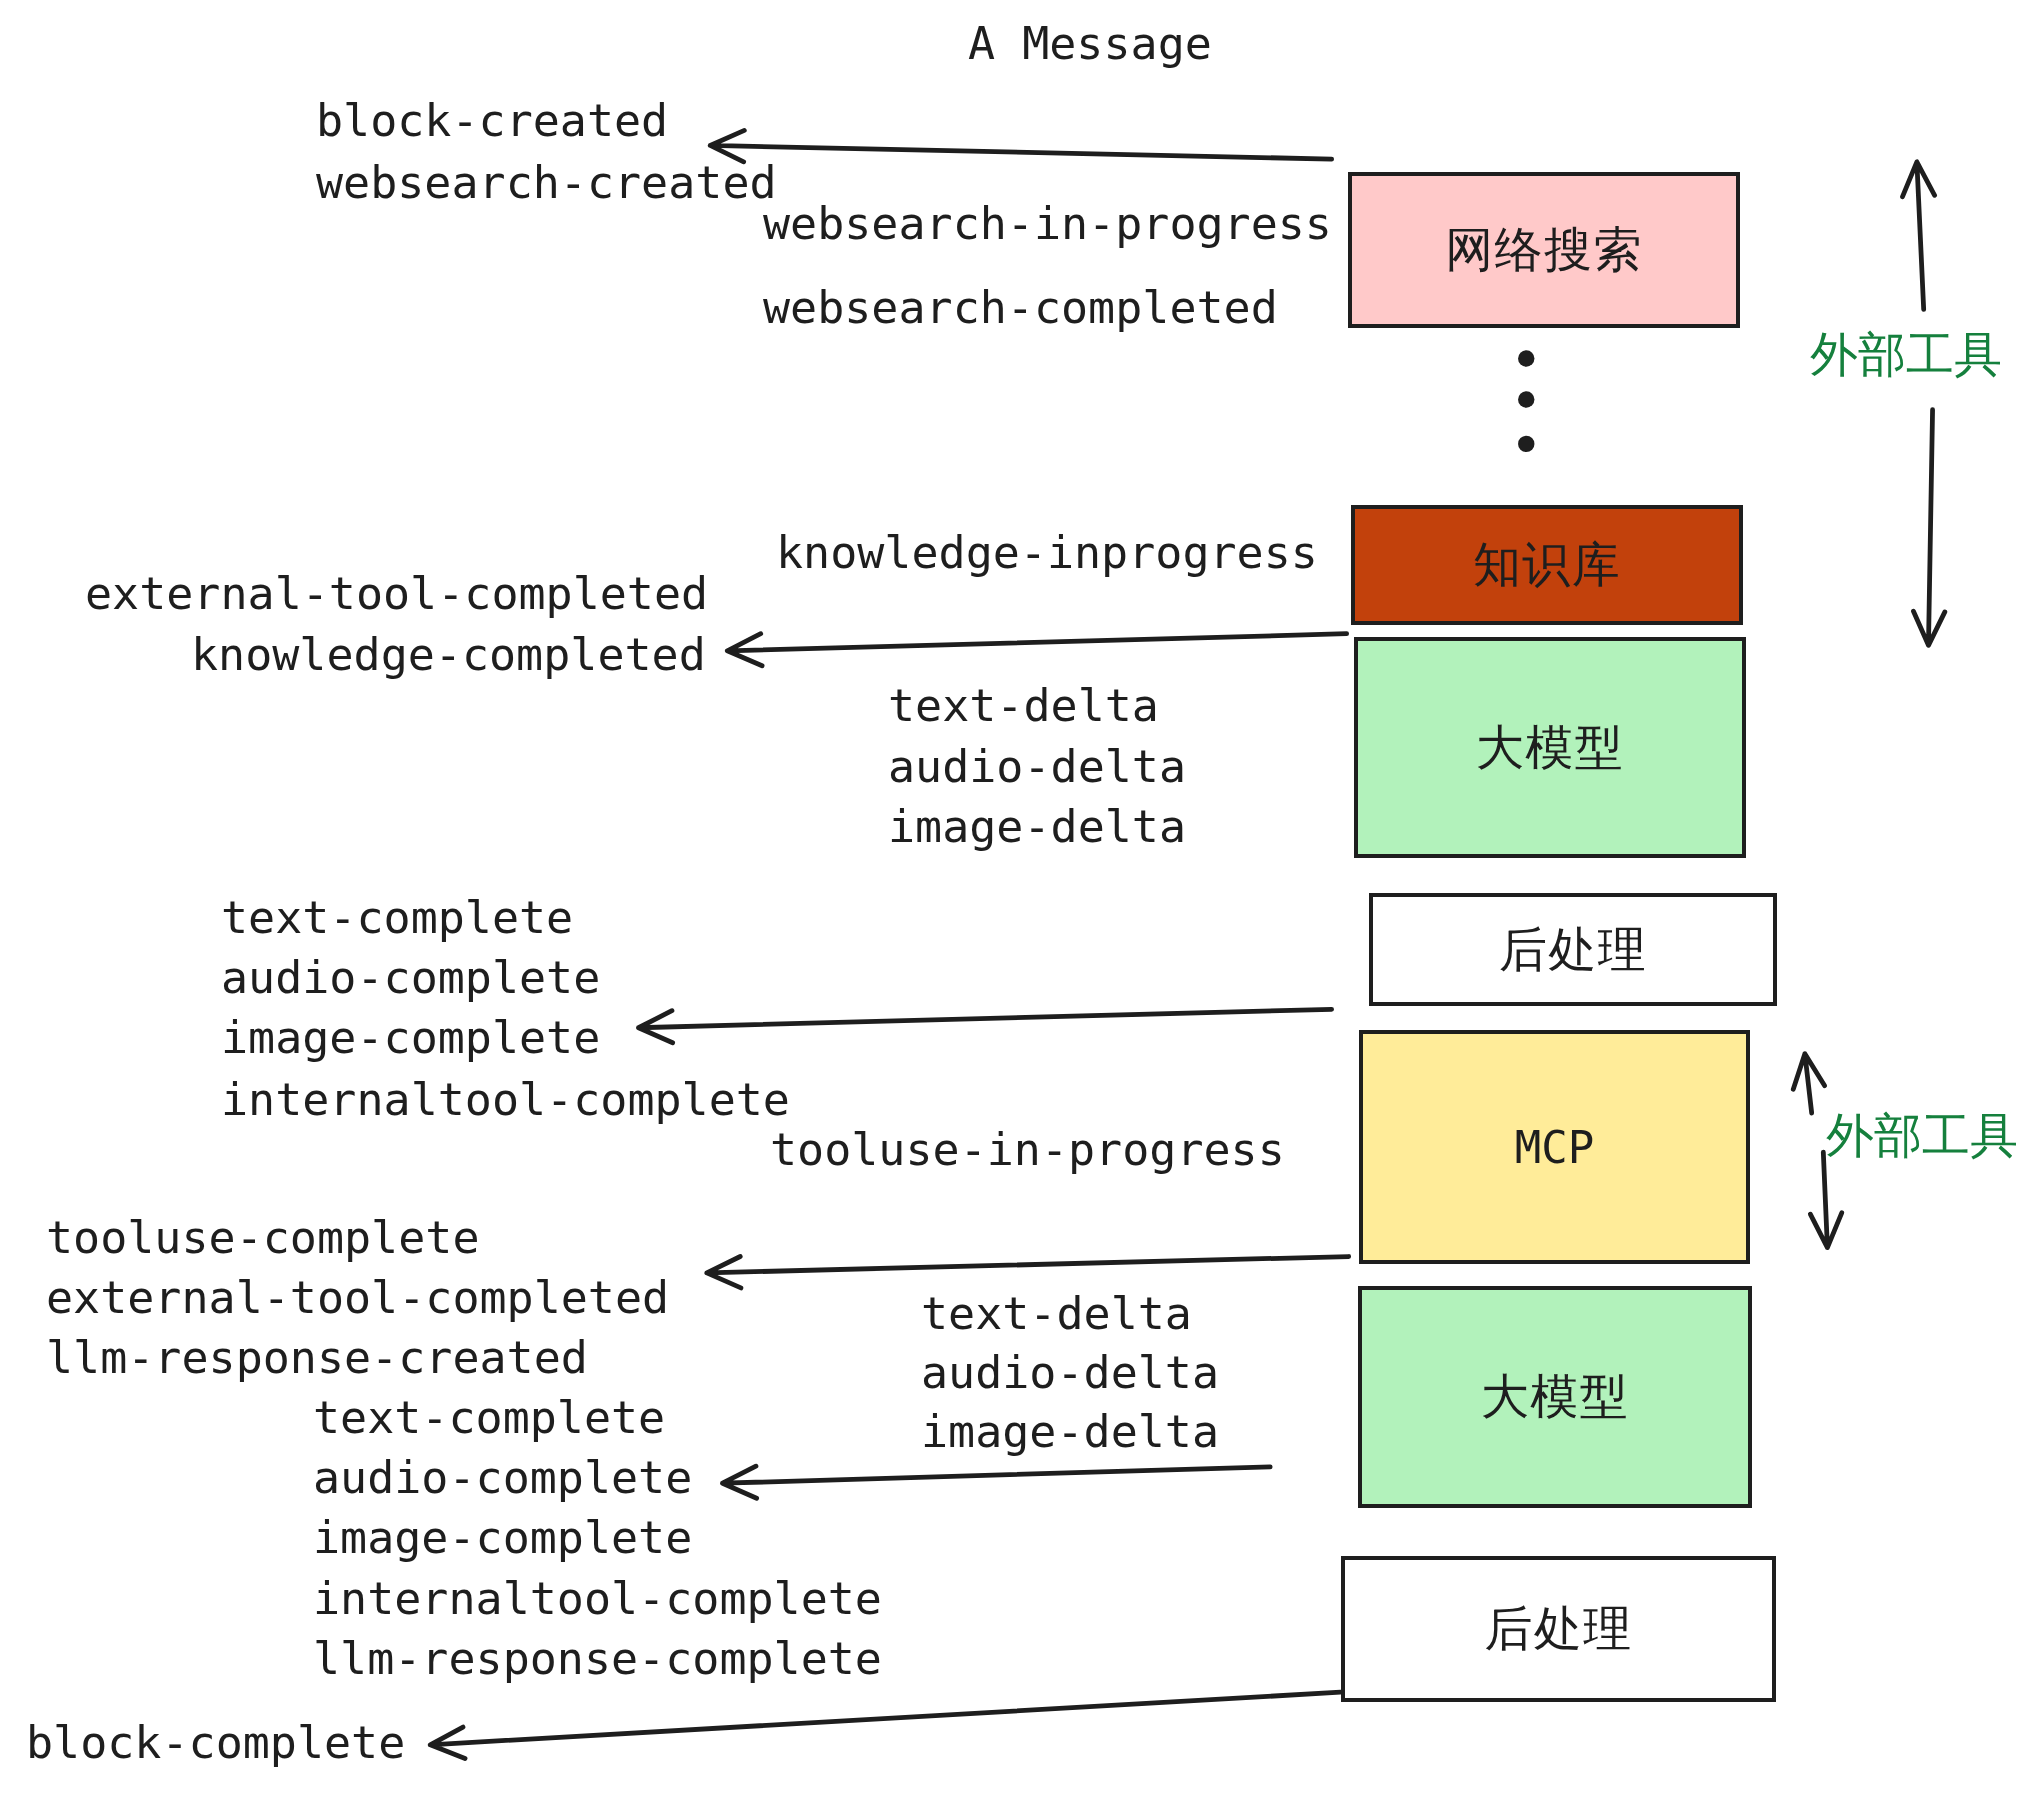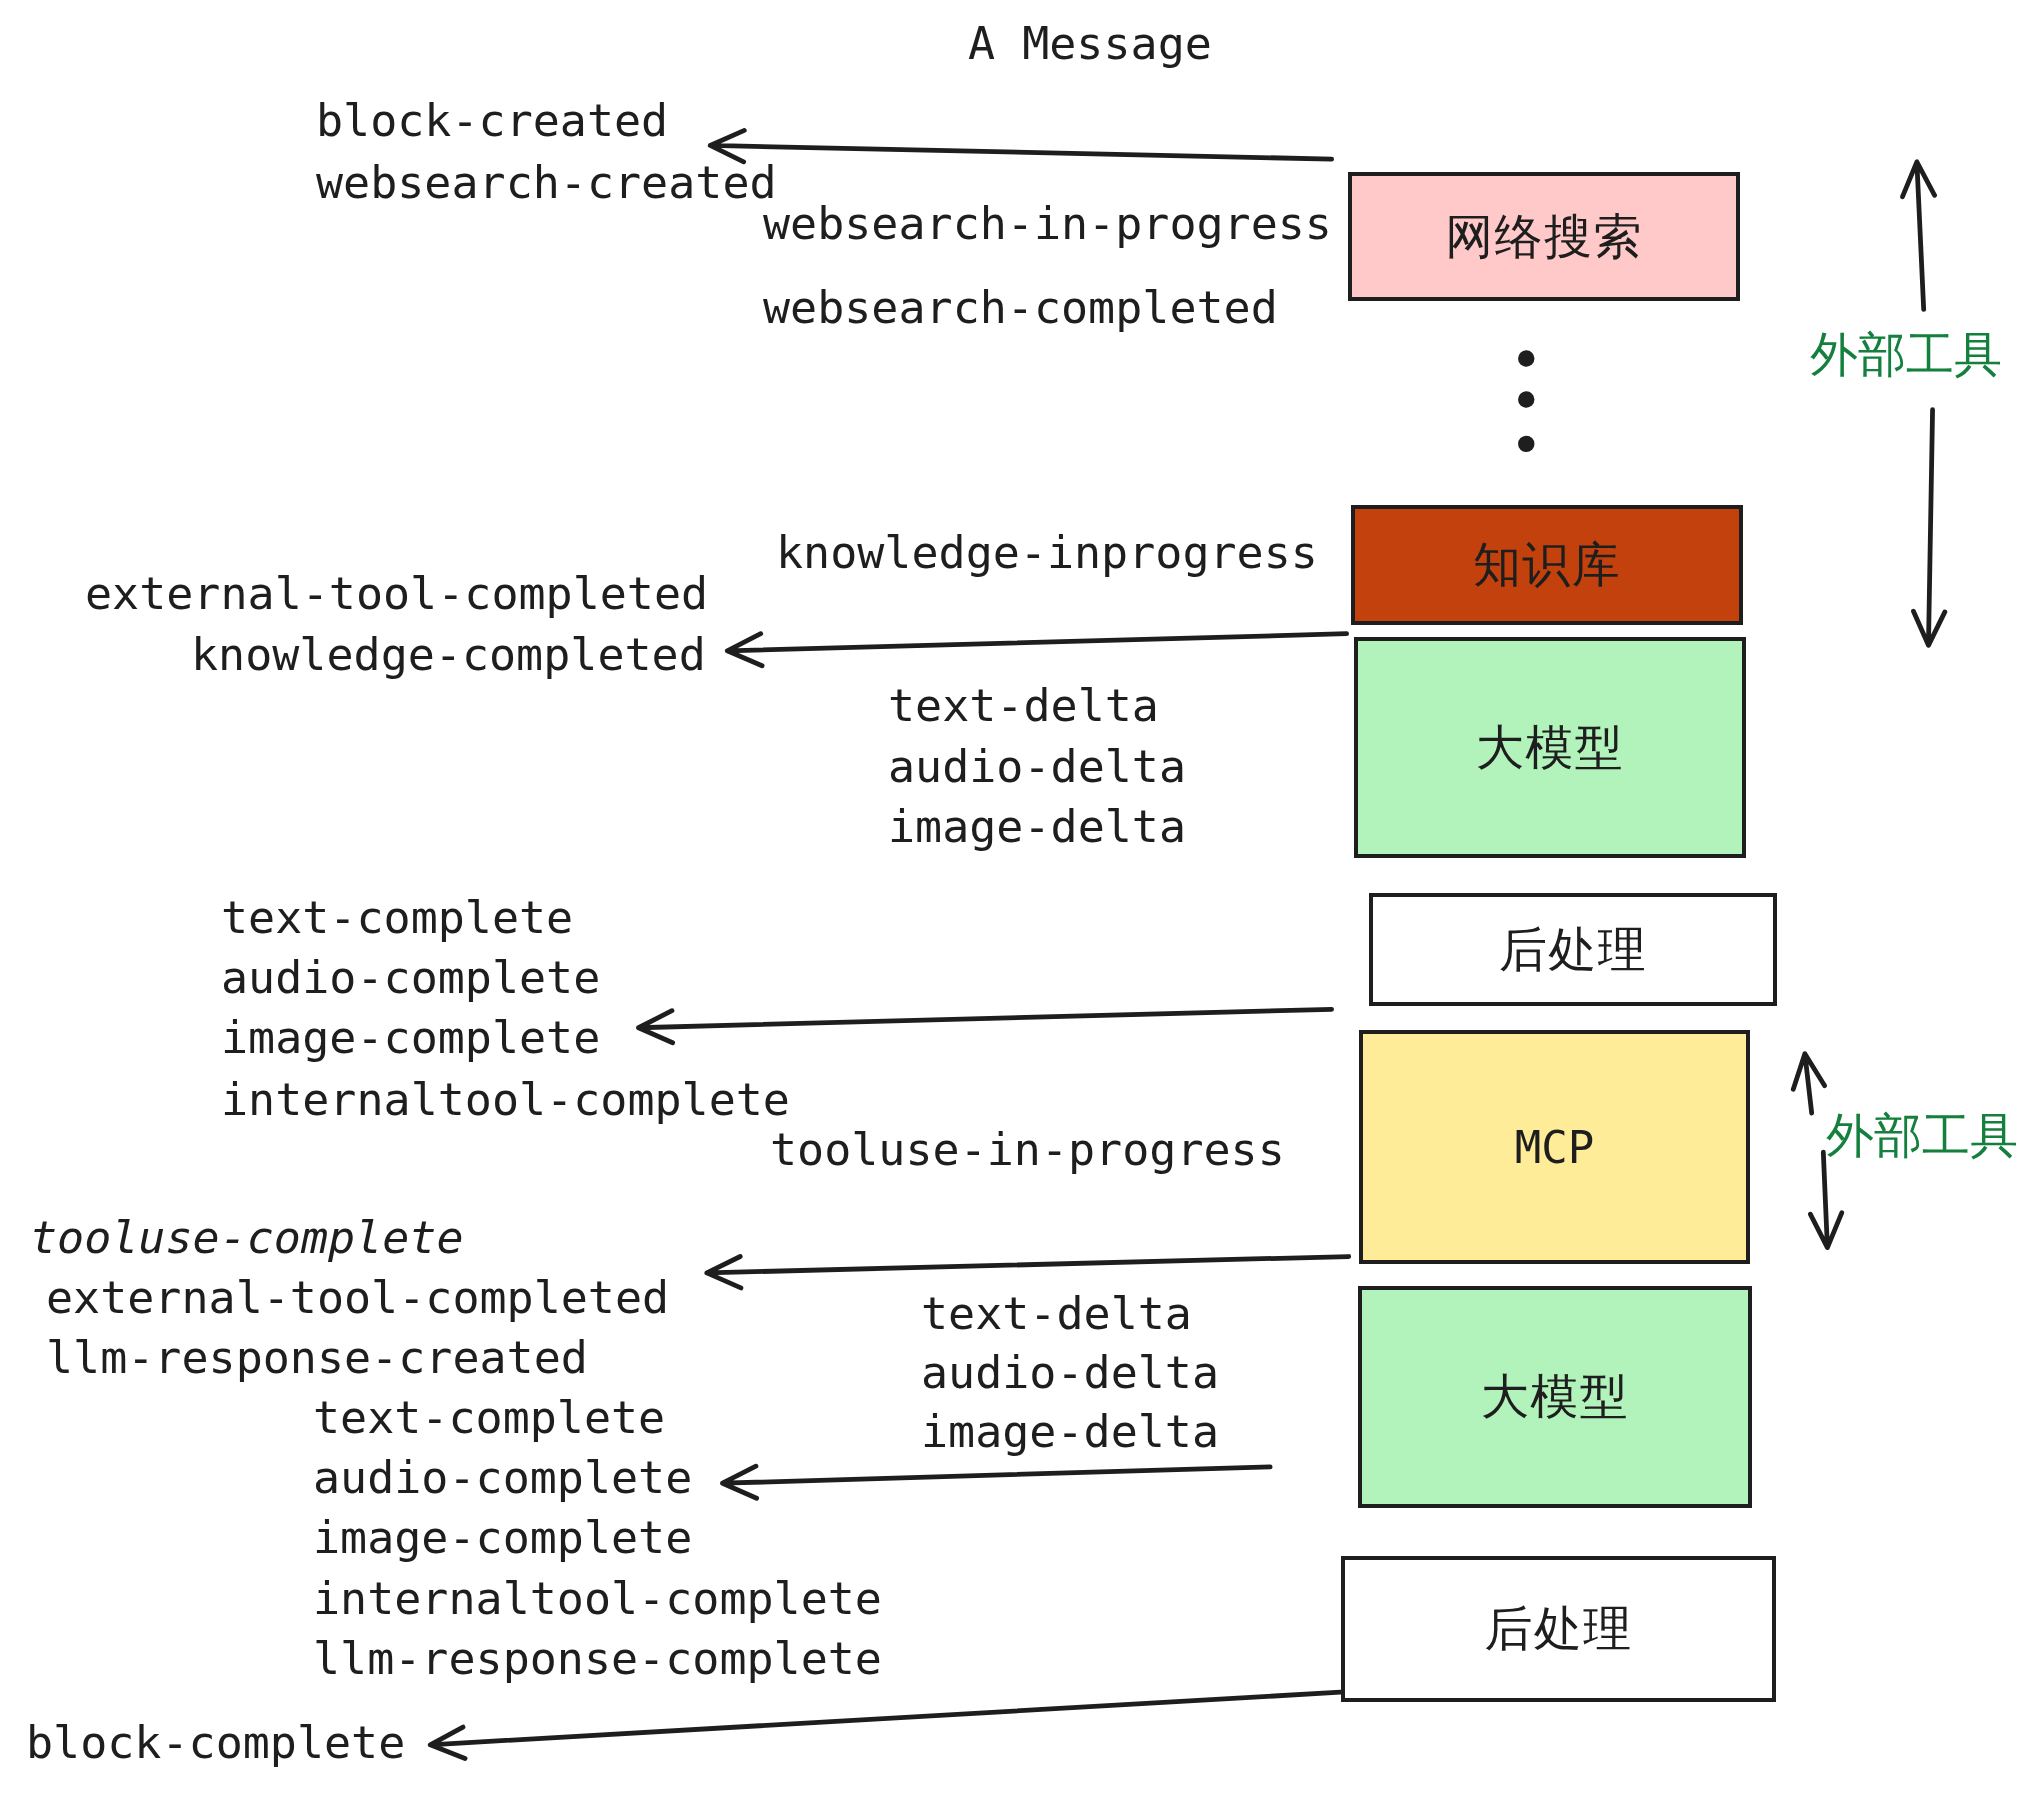--- a/index.html
+++ b/index.html
@@ -108,34 +108,34 @@
   <div class="lbl" style="left:85px;top:593px;">external-tool-completed</div>
   <div class="lbl" style="left:191px;top:654px;">knowledge-completed</div>
   <div class="lbl" style="left:888px;top:705px;">text-delta</div>
   <div class="lbl" style="left:888px;top:766px;">audio-delta</div>
   <div class="lbl" style="left:888px;top:826px;">image-delta</div>
   <div class="lbl" style="left:221px;top:917px;">text-complete</div>
   <div class="lbl" style="left:221px;top:977px;">audio-complete</div>
   <div class="lbl" style="left:221px;top:1037px;">image-complete</div>
   <div class="lbl" style="left:221px;top:1099px;">internaltool-complete</div>
   <div class="lbl" style="left:770px;top:1149px;">tooluse-in-progress</div>
-  <div class="lbl" style="left:30px;top:1237px;font-style:italic;">tooluse-complete</div>
+  <div class="lbl" style="left:46px;top:1237px;">tooluse-complete</div>
   <div class="lbl" style="left:46px;top:1297px;">external-tool-completed</div>
   <div class="lbl" style="left:46px;top:1357px;">llm-response-created</div>
   <div class="lbl" style="left:921px;top:1313px;">text-delta</div>
   <div class="lbl" style="left:921px;top:1372px;">audio-delta</div>
   <div class="lbl" style="left:921px;top:1431px;">image-delta</div>
   <div class="lbl" style="left:313px;top:1417px;">text-complete</div>
   <div class="lbl" style="left:313px;top:1477px;">audio-complete</div>
   <div class="lbl" style="left:313px;top:1537px;">image-complete</div>
   <div class="lbl" style="left:313px;top:1598px;">internaltool-complete</div>
   <div class="lbl" style="left:313px;top:1658px;">llm-response-complete</div>
   <div class="lbl" style="left:26px;top:1742px;">block-complete</div>
 
-  <div class="box" style="left: 1348px; top: 172px; width: 392px; height: 129px; background-color: rgb(255, 201, 201);">
+  <div class="box" style="left: 1348px; top: 172px; width: 392px; height: 156px; background-color: rgb(255, 201, 201);">
     <span class="cjk">网络搜索</span>
   </div>
 
   <div class="box" style="left: 1351px; top: 505px; width: 392px; height: 120px; background-color: #c2410c;">
     <span class="cjk">知识库</span>
   </div>
 
   <div class="box" style="left: 1354px; top: 637px; width: 392px; height: 221px; background-color: rgb(178, 242, 187);">
     <span class="cjk">大模型</span>
   </div>

